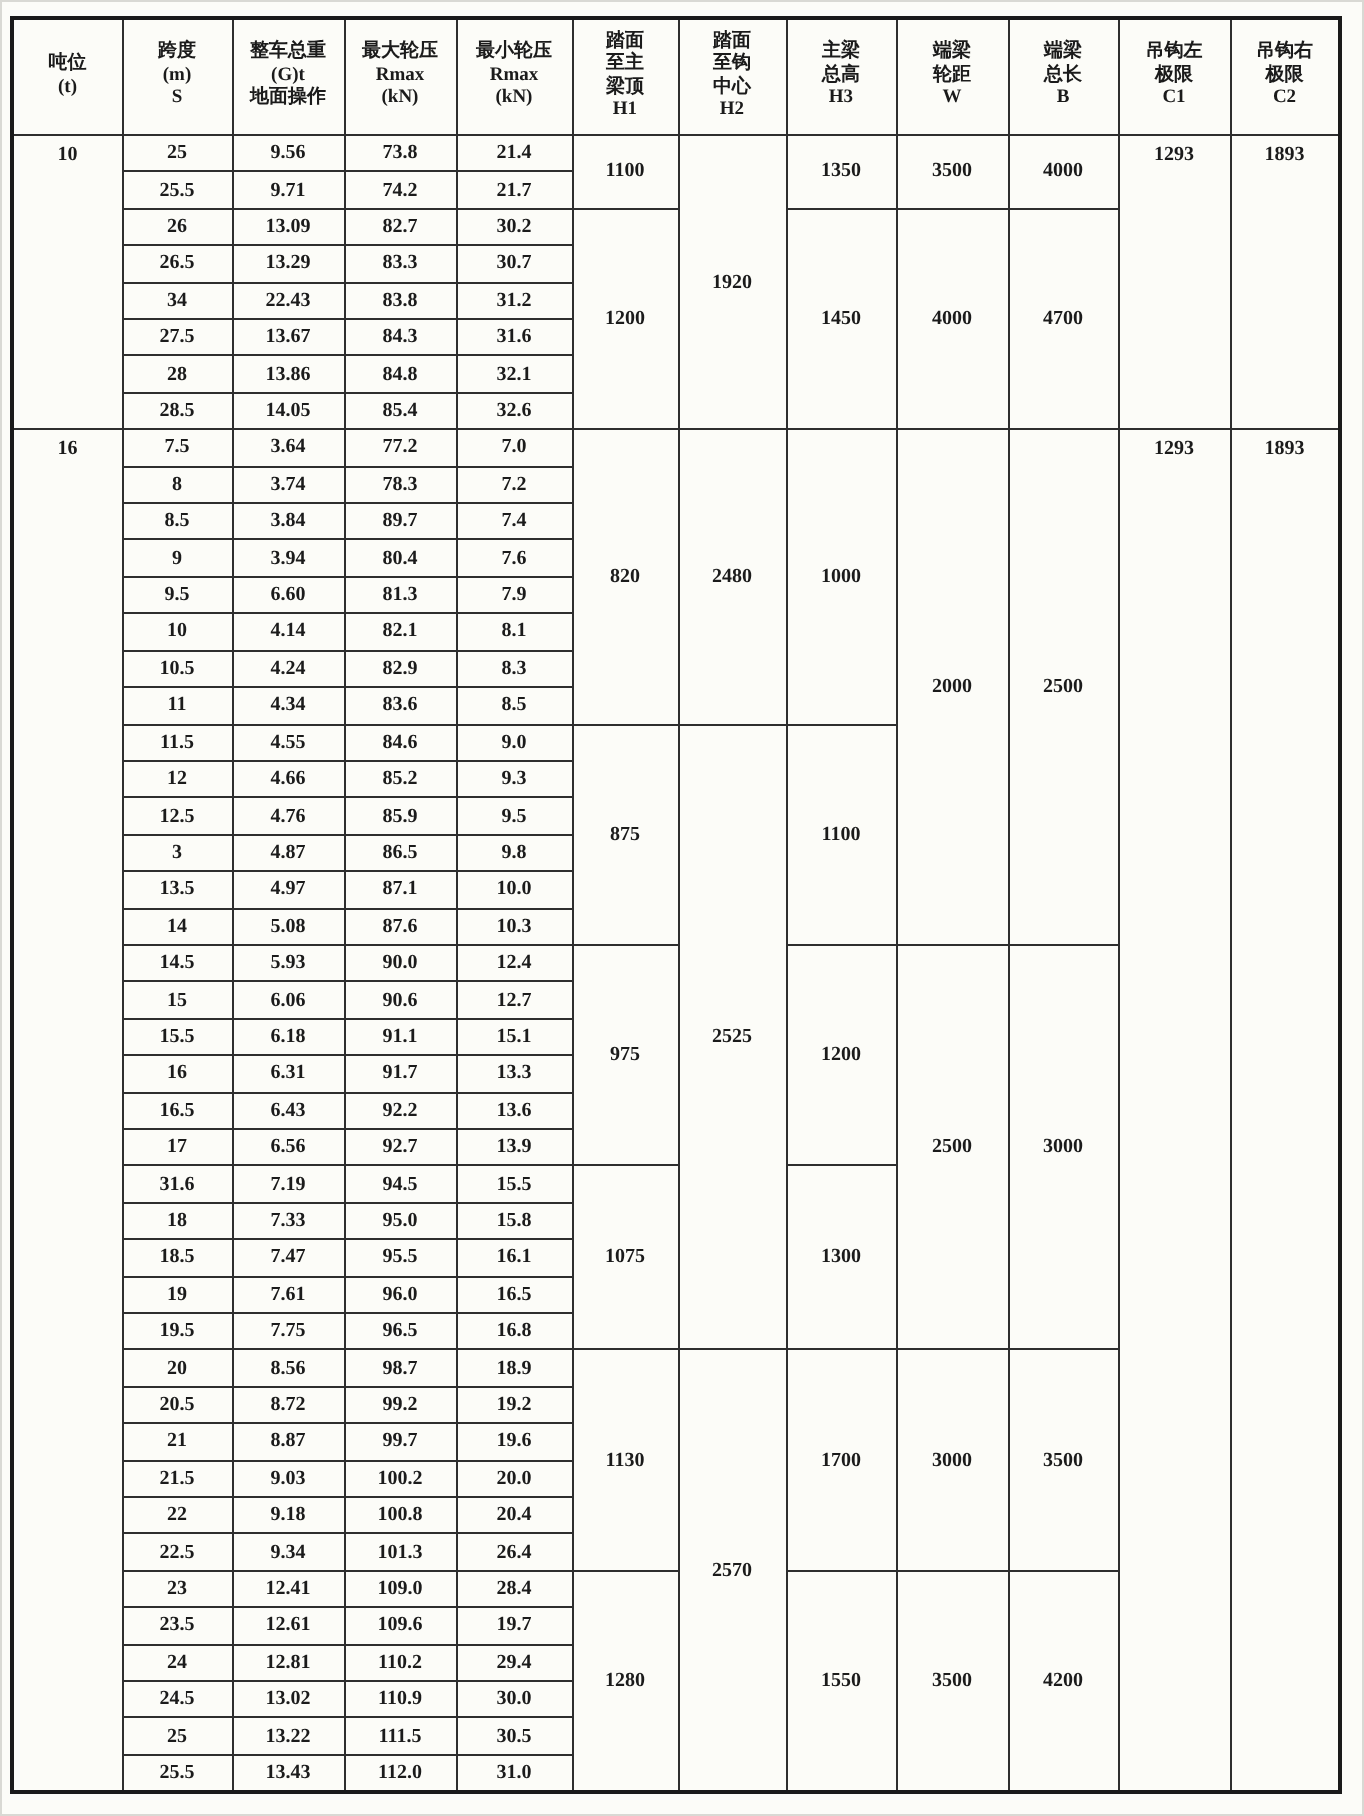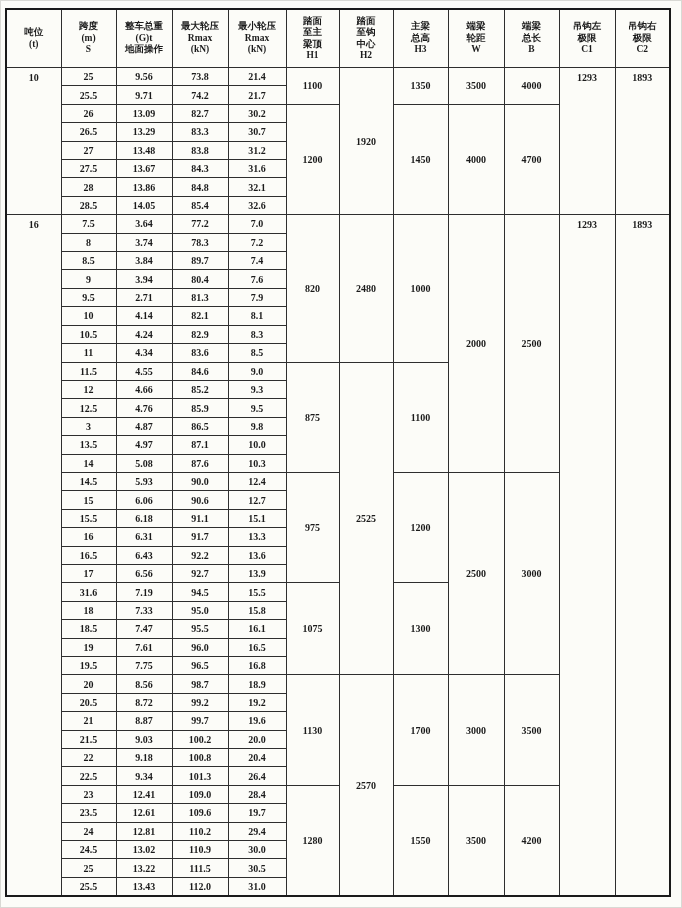--- a/index.html
+++ b/index.html
@@ -125,22 +125,22 @@
         <td rowspan="6">4000</td>
         <td rowspan="6">4700</td>
       </tr>
       <tr>
         <td>26.5</td>
         <td>13.29</td>
         <td>83.3</td>
         <td>30.7</td>
       </tr>
       <tr>
-        <td>27</td>
-        <td>13.48</td>
+        <td>34</td>
+        <td>22.43</td>
         <td>83.8</td>
         <td>31.2</td>
       </tr>
       <tr>
         <td>27.5</td>
         <td>13.67</td>
         <td>84.3</td>
         <td>31.6</td>
       </tr>
       <tr>
@@ -182,21 +182,21 @@
         <td>7.4</td>
       </tr>
       <tr>
         <td>9</td>
         <td>3.94</td>
         <td>80.4</td>
         <td>7.6</td>
       </tr>
       <tr>
         <td>9.5</td>
-        <td>2.71</td>
+        <td>6.60</td>
         <td>81.3</td>
         <td>7.9</td>
       </tr>
       <tr>
         <td>10</td>
         <td>4.14</td>
         <td>82.1</td>
         <td>8.1</td>
       </tr>
       <tr>

